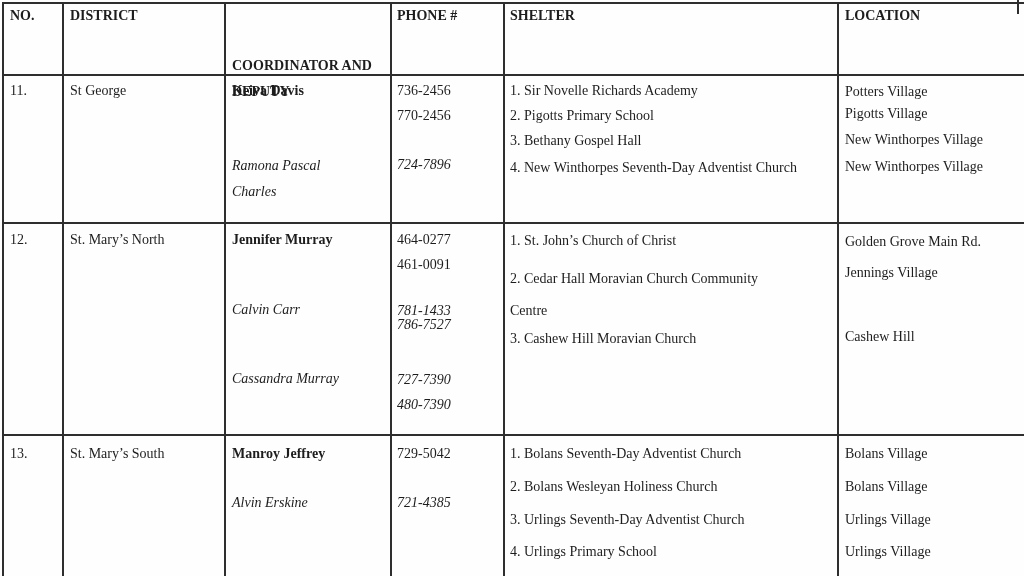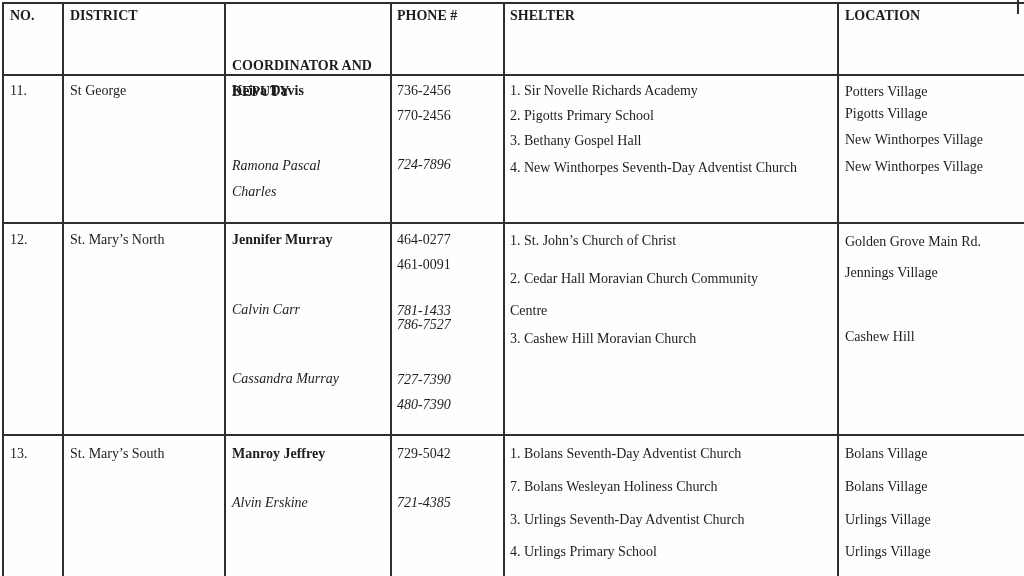--- a/index.html
+++ b/index.html
@@ -73,21 +73,21 @@
   <div class="t" style="left:845px;top:231px;">Golden Grove Main Rd.</div>
   <div class="t" style="left:845px;top:326px;">Cashew Hill</div>
 
   <div class="t" style="left:10px;top:443px;">13.</div>
   <div class="t" style="left:70px;top:443px;">St. Mary’s South</div>
   <div class="t b" style="left:232px;top:443px;">Manroy Jeffrey</div>
   <div class="t i" style="left:232px;top:492px;">Alvin Erskine</div>
   <div class="t" style="left:397px;top:443px;">729-5042</div>
   <div class="t i" style="left:397px;top:492px;">721-4385</div>
   <div class="t" style="left:510px;top:443px;">1. Bolans Seventh-Day Adventist Church</div>
-  <div class="t" style="left:510px;top:476px;">7. Bolans Wesleyan Holiness Church</div>
+  <div class="t" style="left:510px;top:476px;">2. Bolans Wesleyan Holiness Church</div>
   <div class="t" style="left:510px;top:509px;">3. Urlings Seventh-Day Adventist Church</div>
   <div class="t" style="left:510px;top:541px;">4. Urlings Primary School</div>
   <div class="t" style="left:845px;top:443px;">Bolans Village</div>
   <div class="t" style="left:845px;top:476px;">Bolans Village</div>
   <div class="t" style="left:845px;top:509px;">Urlings Village</div>
   <div class="t" style="left:845px;top:541px;">Urlings Village</div>
 
 </div>
 
 </body></html>

